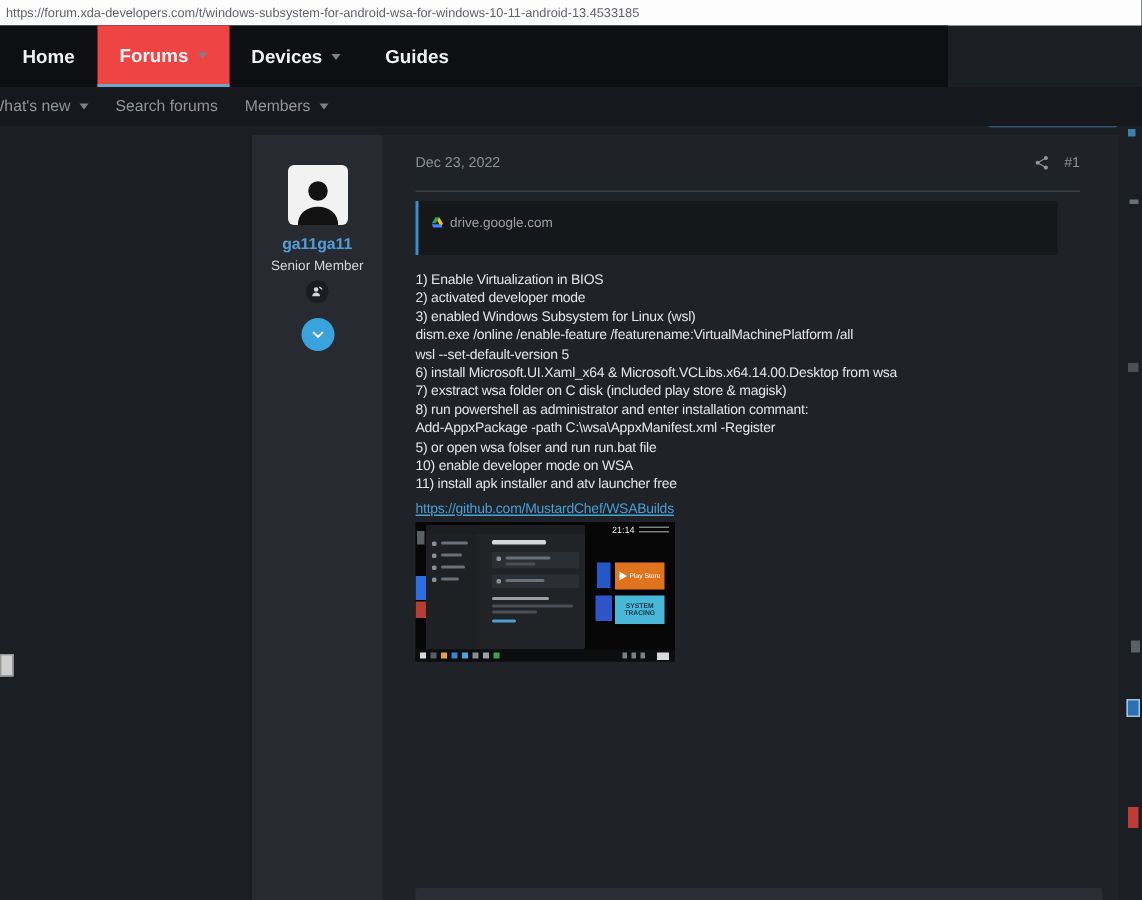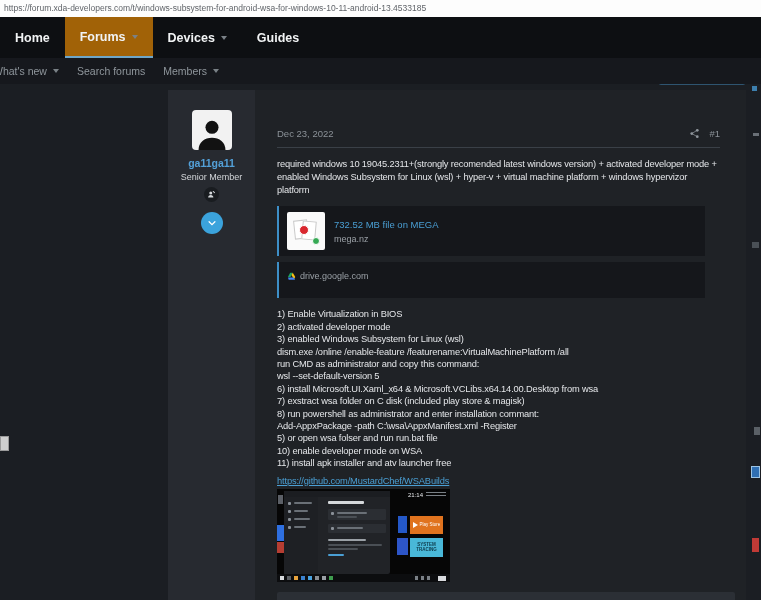--- a/index.html
+++ b/index.html
@@ -4,25 +4,25 @@
 <style>
   * { margin:0; padding:0; box-sizing:border-box; }
   html,body { width:761px; height:600px; overflow:hidden; background:#1b1e23;
     font-family:"Liberation Sans", sans-serif; }
 
   
   .urlbar { position:absolute; top:0; left:0; width:761px; height:17px; background:#fdfdfd;
     color:#5f6368; font-size:8.5px; line-height:17px; padding-left:4px; white-space:nowrap; }
 
   
-  .mainnav { position:absolute; top:17px; left:0; width:761px; height:41px; background:#0d0f12;
+  .mainnav { position:absolute; top:17px; left:0; width:632px; height:41px; background:#0d0f12;
     display:flex; align-items:stretch; z-index:6; }
   .navtab { display:flex; align-items:center; padding:0 15px; color:#f1f3f4; font-size:12.5px;
     font-weight:bold; cursor:pointer; position:relative; }
-  .navtab.active { background:#a16207; border-bottom:2px solid #6fa6c8; }
+  .navtab.active { background:#ef4444; border-bottom:2px solid #6fa6c8; }
   .caret { display:inline-block; width:0; height:0; border-left:3px solid transparent;
     border-right:3px solid transparent; border-top:4px solid #7a8187; margin-left:6px; }
 
   
   .subnav { position:absolute; top:58px; left:0; width:761px; height:26px; background:#16181d;
     display:flex; align-items:center; color:#8f969c; font-size:10.5px; z-index:5; }
   .subitem { display:flex; align-items:center; margin-right:18px; cursor:pointer; white-space:nowrap; }
   .subitem.first { margin-left:-7px; }
 
   
@@ -38,22 +38,22 @@
     display:flex; align-items:flex-end; justify-content:center; overflow:hidden; cursor:pointer; }
   .username { color:#53a0d8; font-weight:bold; font-size:10.5px; margin-top:7px; cursor:pointer; }
   .member-title { color:#d4d7da; font-size:9px; margin-top:3px; }
   .badge { width:15px; height:15px; border-radius:50%; background:#191c20; margin:5px auto 0;
     display:flex; align-items:center; justify-content:center; }
   .expand-btn { width:22px; height:22px; border-radius:50%; background:#3ba3dc; margin:10px auto 0;
     display:flex; align-items:center; justify-content:center; cursor:pointer; }
 
   .content-col { flex:1; background:#1f2226; padding:13px 26px 0 22px; position:relative;
     color:#e4e6e9; }
-  .post-head { display:flex; justify-content:space-between; align-items:flex-end; height:16px;
-    color:#8b9298; font-size:9.5px;margin-top:20px; }
+  .post-head { display:flex; justify-content:space-between; align-items:flex-start; height:16px;
+    color:#8b9298; font-size:9.5px; }
   .head-right { display:flex; align-items:center; gap:9px; }
   .divider { border-top:1px solid #3a4047; margin-top:8px; }
 
   .body-text { font-size:9.3px; line-height:12.8px; letter-spacing:-0.15px; }
   .intro { margin-top:10px; }
 
   .link-card { background:#15171b; border-left:2px solid #3d8fc7; width:428px; padding:6px 8px;
     cursor:pointer; }
   .card1 { margin-top:10px; height:50px; display:flex; gap:9px; align-items:center; }
   .card2 { margin-top:6px; height:36px; padding-top:5px; }
@@ -185,57 +185,41 @@
           <circle cx="18" cy="5" r="3" fill="#8f969c"></circle>
           <circle cx="6" cy="12" r="3" fill="#8f969c"></circle>
           <circle cx="18" cy="19" r="3" fill="#8f969c"></circle>
           <path d="M6 12 L18 5 M6 12 L18 19" stroke="#8f969c" stroke-width="1.6"></path>
         </svg>
         <span>#1</span>
       </span>
     </div>
     <div class="divider"></div>
 
-    <div class="body-text intro">required windows 10 19045.2311+(strongly recomended latest windows version) + activated developer mode + enabled Windows Subsystem for Linux (wsl) + hyper-v + virtual machine platform + windows hypervizor platform</div>
-
-    
-    <div class="link-card card1">
-      <div class="thumb">
-        <div class="doc d1"></div>
-          <div class="doc d2"></div>
-        <div class="mega-dot"></div>
-        <div class="ok-dot"></div>
-      </div>
-      <div>
-        <div class="card-title">732.52 MB file on MEGA</div>
-        <div class="card-domain">
-          <span>mega.nz</span>
-        </div>
-      </div>
-    </div>
+
+    
 
     
     <div class="link-card card2">
       <div class="card-domain">
         <svg width="9" height="9" viewBox="0 0 24 24">
           <path d="M8.5 2 L15.5 2 L9.5 13 L2.5 13 Z" fill="#1ea362" transform="rotate(0)"></path>
           <path d="M15.5 2 L22 13.5 L18.5 19.5 L12 8 Z" fill="#fbbf12"></path>
           <path d="M4.5 20.5 L2.5 14.5 L18 14.5 L21.5 20.5 Z" fill="#4285f4"></path>
         </svg>
         <span>drive.google.com</span>
       </div>
     </div>
 
     
     <div class="steps">
       <div class="step-line">1) Enable Virtualization in BIOS</div>
       <div class="step-line">2) activated developer mode</div>
       <div class="step-line">3) enabled Windows Subsystem for Linux (wsl)</div>
       <div class="step-line">dism.exe /online /enable-feature /featurename:VirtualMachinePlatform /all</div>
-      <div class="step-line">run CMD as administrator and copy this command:</div>
       <div class="step-line">wsl --set-default-version 5</div>
       <div class="step-line">6) install Microsoft.UI.Xaml_x64 &amp; Microsoft.VCLibs.x64.14.00.Desktop from wsa</div>
       <div class="step-line">7) exstract wsa folder on C disk (included play store &amp; magisk)</div>
       <div class="step-line">8) run powershell as administrator and enter installation commant:</div>
       <div class="step-line">Add-AppxPackage -path C:\wsa\AppxManifest.xml -Register</div>
       <div class="step-line">5) or open wsa folser and run run.bat file</div>
       <div class="step-line">10) enable developer mode on WSA</div>
       <div class="step-line">11) install apk installer and atv launcher free</div>
     </div>
 

